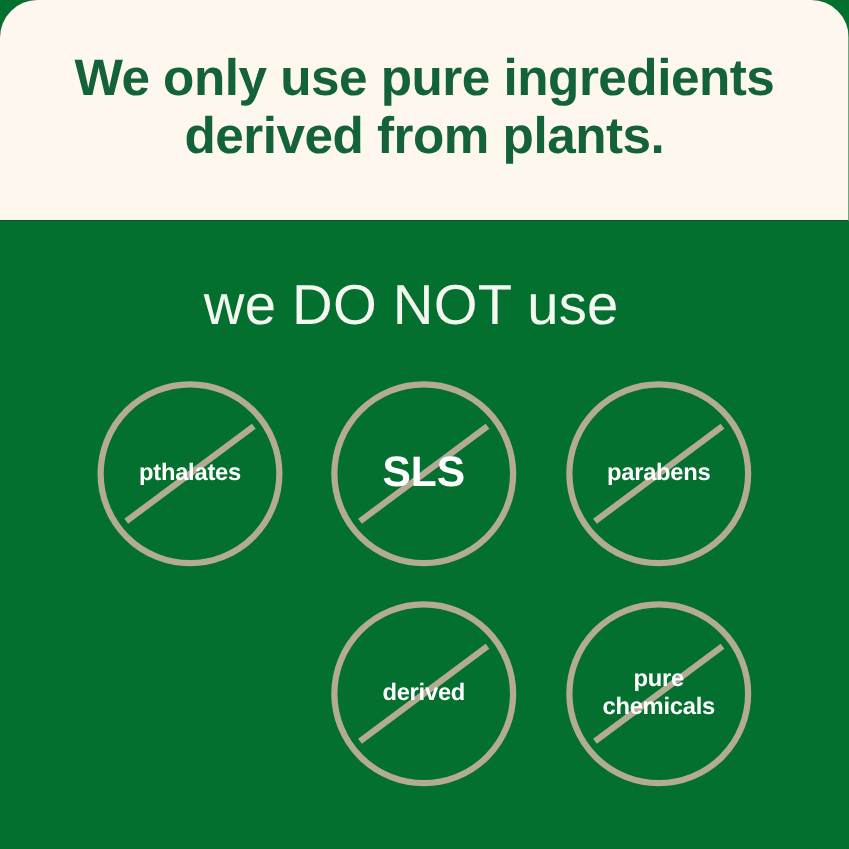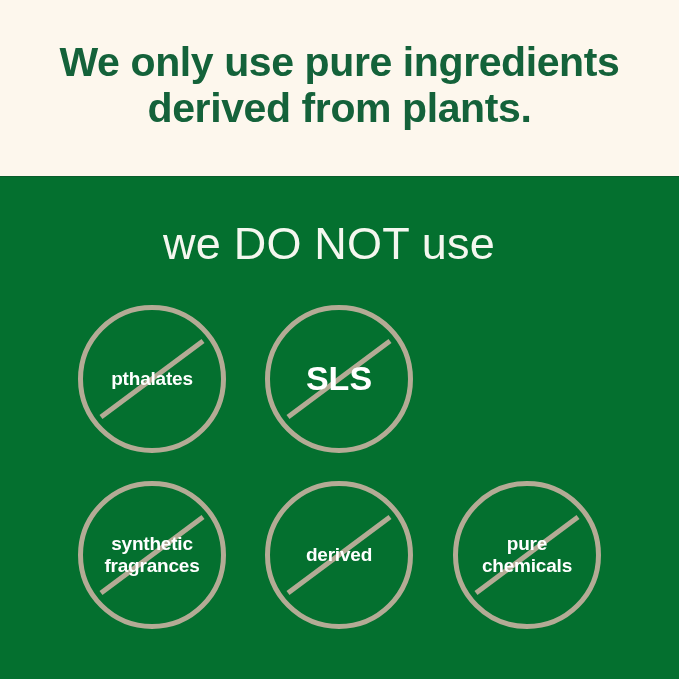--- a/index.html
+++ b/index.html
@@ -12,20 +12,21 @@
     overflow: hidden;
     font-family: "Liberation Sans", sans-serif;
     background: #04702f;
   }
   #poster {
     position: relative;
     width: 679px;
     height: 679px;
     background: #04702f;
     overflow: hidden;
+    border-radius: 30px;
   }
 
   
   .header-band {
     position: absolute;
     left: 0;
     top: 0;
     width: 679px;
     height: 177px;
     background: #fdf7ed;
@@ -152,29 +153,28 @@
       </div>
 
       <div class="badge r0 c1">
         <svg viewBox="0 0 150 150">
           <circle cx="75" cy="75" r="71.5" fill="none" stroke="#B4AB95" stroke-width="5"></circle>
           <line x1="24" y1="113" x2="126" y2="37" stroke="#B4AB95" stroke-width="5" stroke-linecap="butt"></line>
         </svg>
         <div class="badge-label big">SLS</div>
       </div>
 
-
-      <div class="badge r1 c0">
+      <div class="badge r0 c2">
         <svg viewBox="0 0 150 150">
           <circle cx="75" cy="75" r="71.5" fill="none" stroke="#B4AB95" stroke-width="5"></circle>
           <line x1="24" y1="113" x2="126" y2="37" stroke="#B4AB95" stroke-width="5" stroke-linecap="butt"></line>
         </svg>
-        <div class="badge-label">synthetic
-fragrances</div>
+        <div class="badge-label">parabens</div>
       </div>
+
 
       <div class="badge r1 c1">
         <svg viewBox="0 0 150 150">
           <circle cx="75" cy="75" r="71.5" fill="none" stroke="#B4AB95" stroke-width="5"></circle>
           <line x1="24" y1="113" x2="126" y2="37" stroke="#B4AB95" stroke-width="5" stroke-linecap="butt"></line>
         </svg>
         <div class="badge-label">derived</div>
       </div>
 
       <div class="badge r1 c2">

